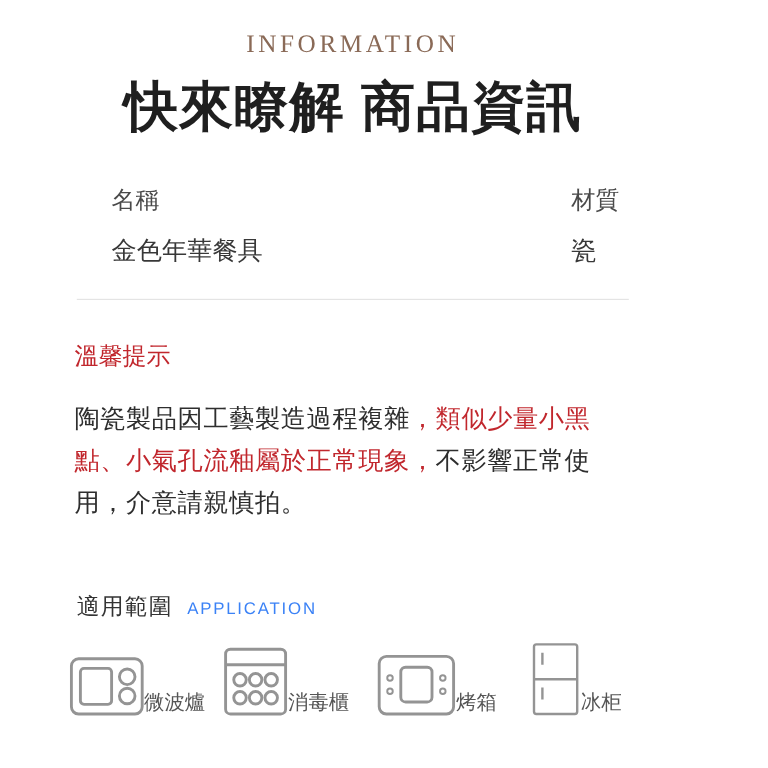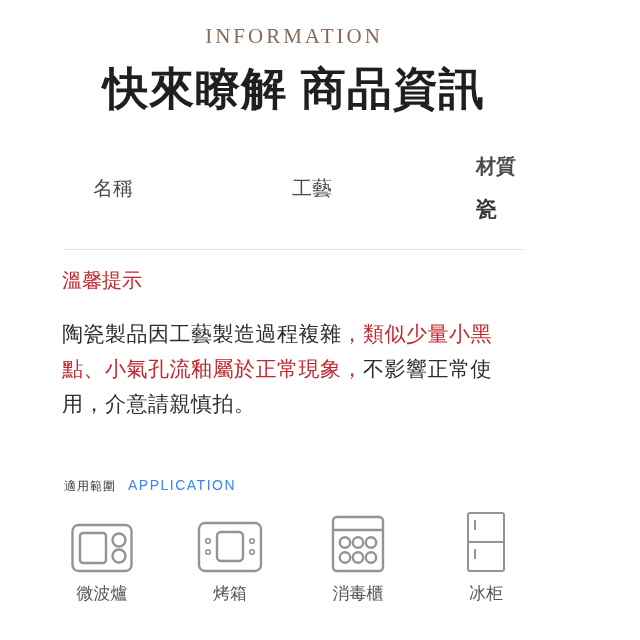--- a/index.html
+++ b/index.html
@@ -27,61 +27,61 @@
     letter-spacing:1px;
     color:#1f1f1f;
   }
   .specs{
     display:flex;
     margin:34px 0 0 93px;
     align-items:center;
   }
   .spec-col1{width:199px;}
   .spec-col2{width:184px;}
-  .spec-col3{flex:1;font-weight:bold;}
+  .spec-col3{flex:1;}
   .spec-label{font-size:20px;color:#4a4a4a;}
   .spec-value{font-size:21px;color:#383838;margin-top:15px;}
   .divider{
     border:none;
     border-top:1px solid #e4e4e4;
     margin:26px 64px 0 64px;
   }
   .notice{padding:0 62px;}
   .notice-title{
-    margin-top:17px;
+    margin-top:33px;
     font-size:20px;
     color:#c1272d;
   }
   .notice-text{
     margin:22px 16px 0 0;
     font-size:21px;
     line-height:35px;
     letter-spacing:0.5px;
     color:#2e2e2e;
   }
   .notice-text .red{color:#c1272d;}
   .app-heading{
     margin:56px 0 0 0;
     padding:0 64px;
     display:flex;
     align-items:baseline;
   }
-  .app-zh{font-size:12px;color:#333;letter-spacing:1px;}
+  .app-zh{font-size:19px;color:#333;letter-spacing:1px;}
   .app-en{font-size:14px;color:#3b82f6;letter-spacing:1.5px;margin-left:12px;}
   .app-row{
     margin-top:20px;
     padding:0 58px;
     display:flex;
     justify-content:space-between;
   }
   .app-item{
     width:88px;
     display:flex;
-    flex-direction:column;
-    align-items:center;
+    flex-direction:row;
+    align-items:flex-end;
   }
   .icon-box{
     height:58px;
     display:flex;
     align-items:flex-end;
     justify-content:center;
   }
   .app-label{
     margin-top:9px;
     font-size:17px;
@@ -94,23 +94,23 @@
 <body>
 
 <div class="page">
 
   <div class="eyebrow">INFORMATION</div>
   <h1 class="title">快來瞭解 商品資訊</h1>
 
   <div class="specs">
     <div class="spec-col1">
       <div class="spec-label">名稱</div>
+      <div class="spec-value">金色年華餐具</div>
     </div>
     <div class="spec-col2">
-      <div class="spec-label">工藝</div>
     </div>
     <div class="spec-col3">
       <div class="spec-label">材質</div>
       <div class="spec-value">瓷</div>
     </div>
   </div>
 
   <hr class="divider">
 
   <div class="notice">
@@ -134,47 +134,47 @@
           <circle cx="48" cy="33" r="6.5"></circle>
         </svg>
       </div>
       <div class="app-label">微波爐</div>
 
     </div>
 
 
     <div class="app-item">
       <div class="icon-box">
-        <svg width="66" height="52" viewBox="0 0 66 52" fill="none" stroke="#949494" stroke-width="2.4">
-          <rect x="2" y="2" width="62" height="48" rx="6"></rect>
-          <rect x="20" y="11" width="26" height="29" rx="4"></rect>
-          <circle cx="11" cy="20" r="2.3" stroke-width="1.6"></circle>
-          <circle cx="11" cy="31" r="2.3" stroke-width="1.6"></circle>
-          <circle cx="55" cy="20" r="2.3" stroke-width="1.6"></circle>
-          <circle cx="55" cy="31" r="2.3" stroke-width="1.6"></circle>
-        </svg>
-      </div>
-      <div class="app-label">烤箱</div>
-
-    </div>
-
-    <div class="app-item">
-      <div class="icon-box">
         <svg width="54" height="58" viewBox="0 0 54 58" fill="none" stroke="#949494" stroke-width="2.4">
           <rect x="2" y="2" width="50" height="54" rx="4"></rect>
           <line x1="2" y1="15" x2="52" y2="15"></line>
           <circle cx="14" cy="27.5" r="5.2"></circle>
           <circle cx="27" cy="27.5" r="5.2"></circle>
           <circle cx="40" cy="27.5" r="5.2"></circle>
           <circle cx="14" cy="42.5" r="5.2"></circle>
           <circle cx="27" cy="42.5" r="5.2"></circle>
           <circle cx="40" cy="42.5" r="5.2"></circle>
         </svg>
       </div>
       <div class="app-label">消毒櫃</div>
+
+    </div>
+
+    <div class="app-item">
+      <div class="icon-box">
+        <svg width="66" height="52" viewBox="0 0 66 52" fill="none" stroke="#949494" stroke-width="2.4">
+          <rect x="2" y="2" width="62" height="48" rx="6"></rect>
+          <rect x="20" y="11" width="26" height="29" rx="4"></rect>
+          <circle cx="11" cy="20" r="2.3" stroke-width="1.6"></circle>
+          <circle cx="11" cy="31" r="2.3" stroke-width="1.6"></circle>
+          <circle cx="55" cy="20" r="2.3" stroke-width="1.6"></circle>
+          <circle cx="55" cy="31" r="2.3" stroke-width="1.6"></circle>
+        </svg>
+      </div>
+      <div class="app-label">烤箱</div>
 
     </div>
 
     <div class="app-item">
       <div class="icon-box">
         <svg width="42" height="62" viewBox="0 0 42 62" fill="none" stroke="#949494" stroke-width="2">
           <rect x="3" y="2" width="36" height="58" rx="2"></rect>
           <line x1="3" y1="31" x2="39" y2="31"></line>
           <line x1="10" y1="9" x2="10" y2="19"></line>
           <line x1="10" y1="38" x2="10" y2="48"></line>

